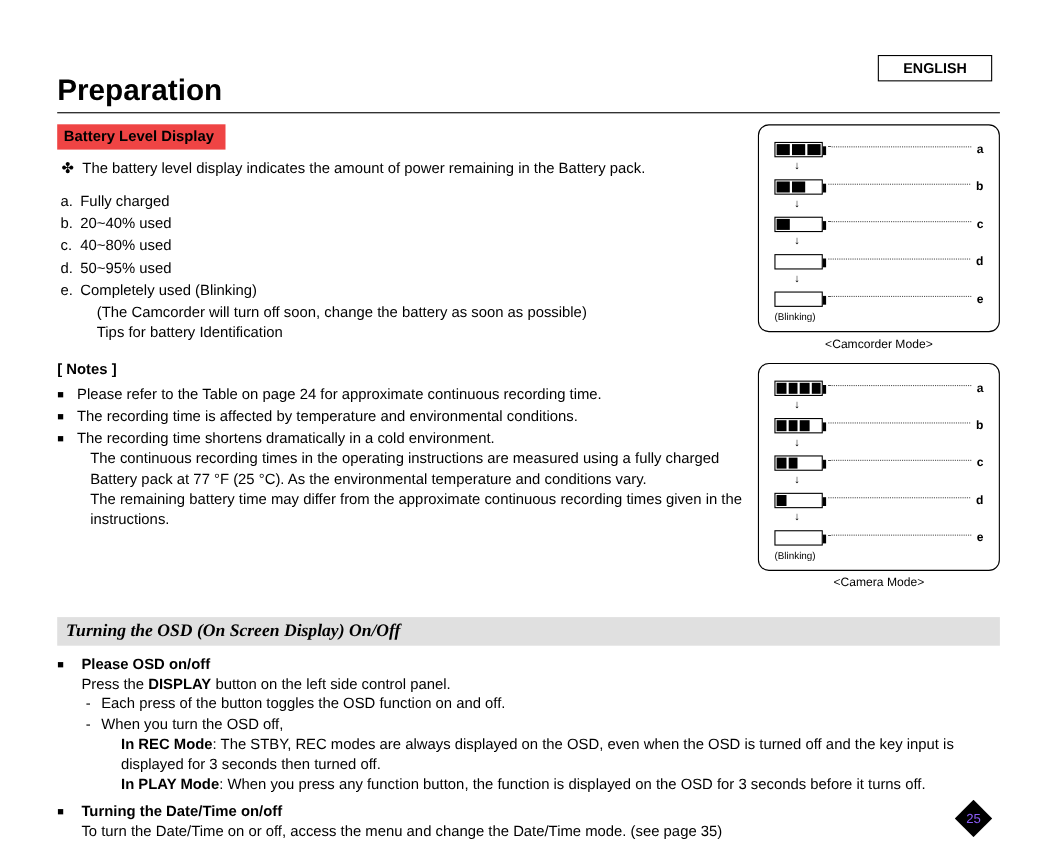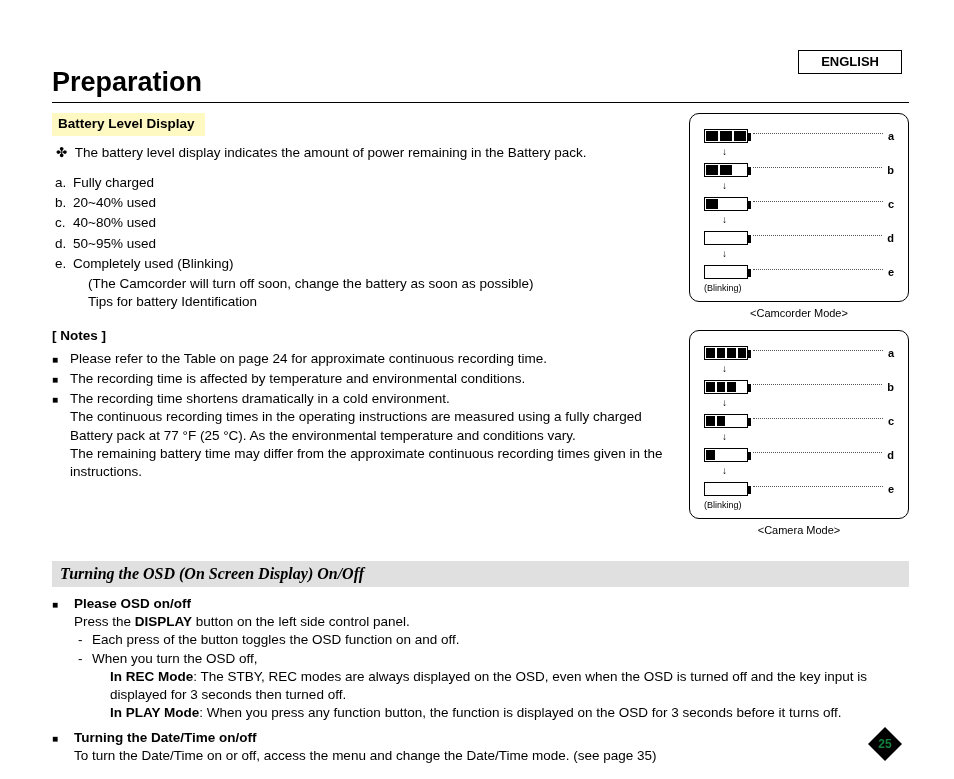--- a/index.html
+++ b/index.html
@@ -31,37 +31,37 @@
   }
   hr.top-rule {
     border: none;
     border-top: 1.5px solid #000;
     margin-bottom: 10px;
   }
   .content-row { display:flex; }
   .main-col { flex:1; padding-right:10px; }
   .side-col { width:220px; }
   .section-label {
-    background: #fef9c3;
+    background: #ef4444;
     font-weight: bold;
     display:inline-block;
     padding: 2px 10px 2px 6px;
     font-size: 13.5px;
     margin-bottom: 8px;
   }
   .intro-line { margin-left: 18px; text-indent:-14px; margin-bottom:12px; }
   .intro-line .bullet { margin-right:4px; }
   .lettered { margin-left:3px; margin-bottom:2px; }
   .lettered .lbl { display:inline-block; width:18px; }
   .continuation { margin-left:36px; }
   .notes-title { font-weight:bold; margin-top:16px; margin-bottom:4px; }
   .sq-list .item { display:flex; margin-bottom:2px; }
   .sq-list .sq { width:18px; flex-shrink:0; font-size:10px; padding-top:3px; }
   .sq-list .txt { flex:1; }
-  .sub-cont { margin-left: 0; }
+  .sub-cont { margin-left: 12px; }
   .osd-heading {
     background: #e0e0e0;
     font-style: italic;
     font-family: Georgia, 'Times New Roman', serif;
     font-weight: bold;
     font-size: 16px;
     padding: 2px 8px;
     margin-top: 14px;
     margin-bottom:8px;
   }
@@ -96,21 +96,21 @@
   .page-num-badge {
     position:absolute;
     right:52px;
     bottom:18px;
     width:34px; height:34px;
   }
   .page-num-badge svg { width:34px; height:34px; }
   .page-num-badge .num {
     position:absolute; top:0; left:0; width:34px; height:34px;
     display:flex; align-items:center; justify-content:center;
-    color:#15803d; font-weight:bold; font-size:12px;text-align:center;
+    color:#8b5cf6; font-weight:normal; font-size:12px;text-align:center;
   }
 </style>
 </head>
 <body>
 
 <div class="lang-box">ENGLISH</div>
 
 <div class="page-title">Preparation</div>
 <hr class="top-rule">
 

